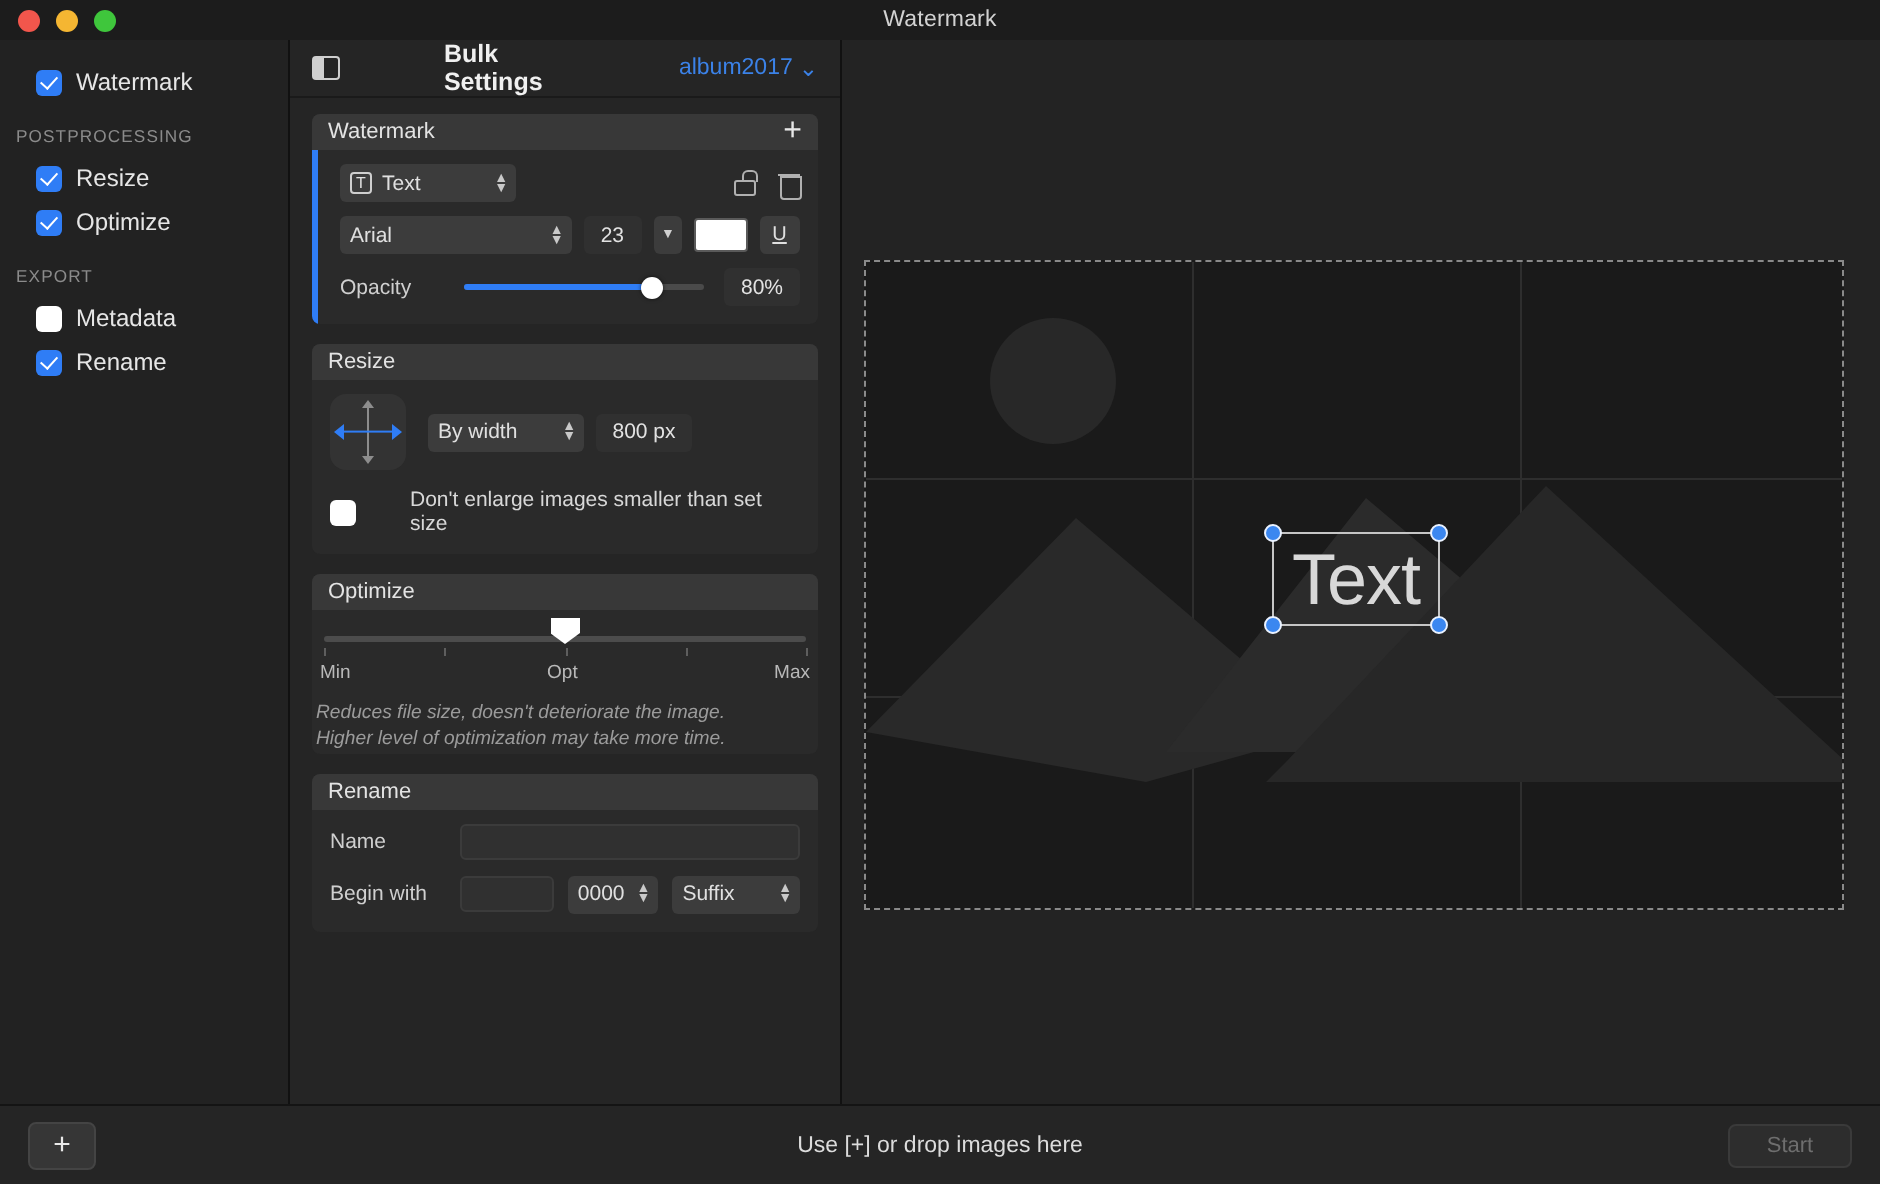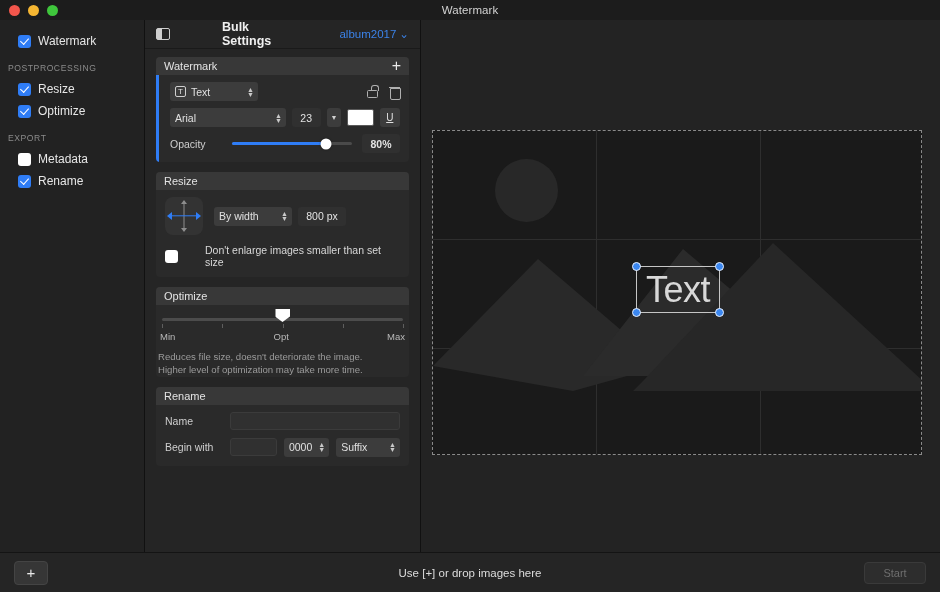--- a/index.html
+++ b/index.html
@@ -209,21 +209,21 @@
   .opt-track { position: relative; height: 3px; background: #4c4c4c; border-radius: 2px; margin: 10px 4px 0 4px; }
   .opt-knob {
     position: absolute; left: 50%; top: -9px; transform: translateX(-50%);
     width: 15px; height: 13px; background: #fff;
     clip-path: polygon(0 0, 100% 0, 100% 58%, 50% 100%, 0 58%);
   }
   .ticks { position: relative; height: 6px; margin: 3px 4px 0 4px; }
   .tick { position: absolute; top: 0; width: 1px; height: 4px; background: #5e5e5e; }
   .opt-labels { display: flex; justify-content: space-between; margin: 1px 2px 0 2px; }
   .opt-labels span { font-size: 9.5px; color: #b9b9b9; }
-  .opt-desc { margin-top: 9px; font-size: 9.6px; color: #9b9b9b; line-height: 1.35; }
+  .opt-desc { margin-top: 9px; font-size: 9.6px; color: #9b9b9b; line-height: 1.35; font-style: italic; }
 
   
   .rn-row { display:flex; align-items:center; gap:7px; margin-bottom:8px; }
   .rn-row:last-child { margin-bottom:0; }
   .rn-lbl { font-size:10.5px; color:#cfcfcf; width:58px; flex:0 0 58px; }
   .rn-input { background:#303030; border:1px solid #3b3b3b; border-radius:3px; height:18px; }
 
   
   .canvas-area { flex: 1 1 auto; background: #232323; position: relative; }
   .photo {
@@ -376,21 +376,21 @@
                 <span class="swatch"></span>
                 <span class="ubtn">U</span>
               </div>
 
               <div class="row">
                 <span class="lbl" style="width:52px;">Opacity</span>
                 <span class="op-track">
                   <span class="op-fill"></span>
                   <span class="op-knob"></span>
                 </span>
-                <span class="num-field" style="width:38px;font-weight:bold;">80%</span>
+                <span class="num-field" style="width:38px;">80%</span>
               </div>
 
             </div>
           </div>
         </div>
 
         <div class="panel">
           <div class="panel-head">
             <span>Resize</span>
           </div>

